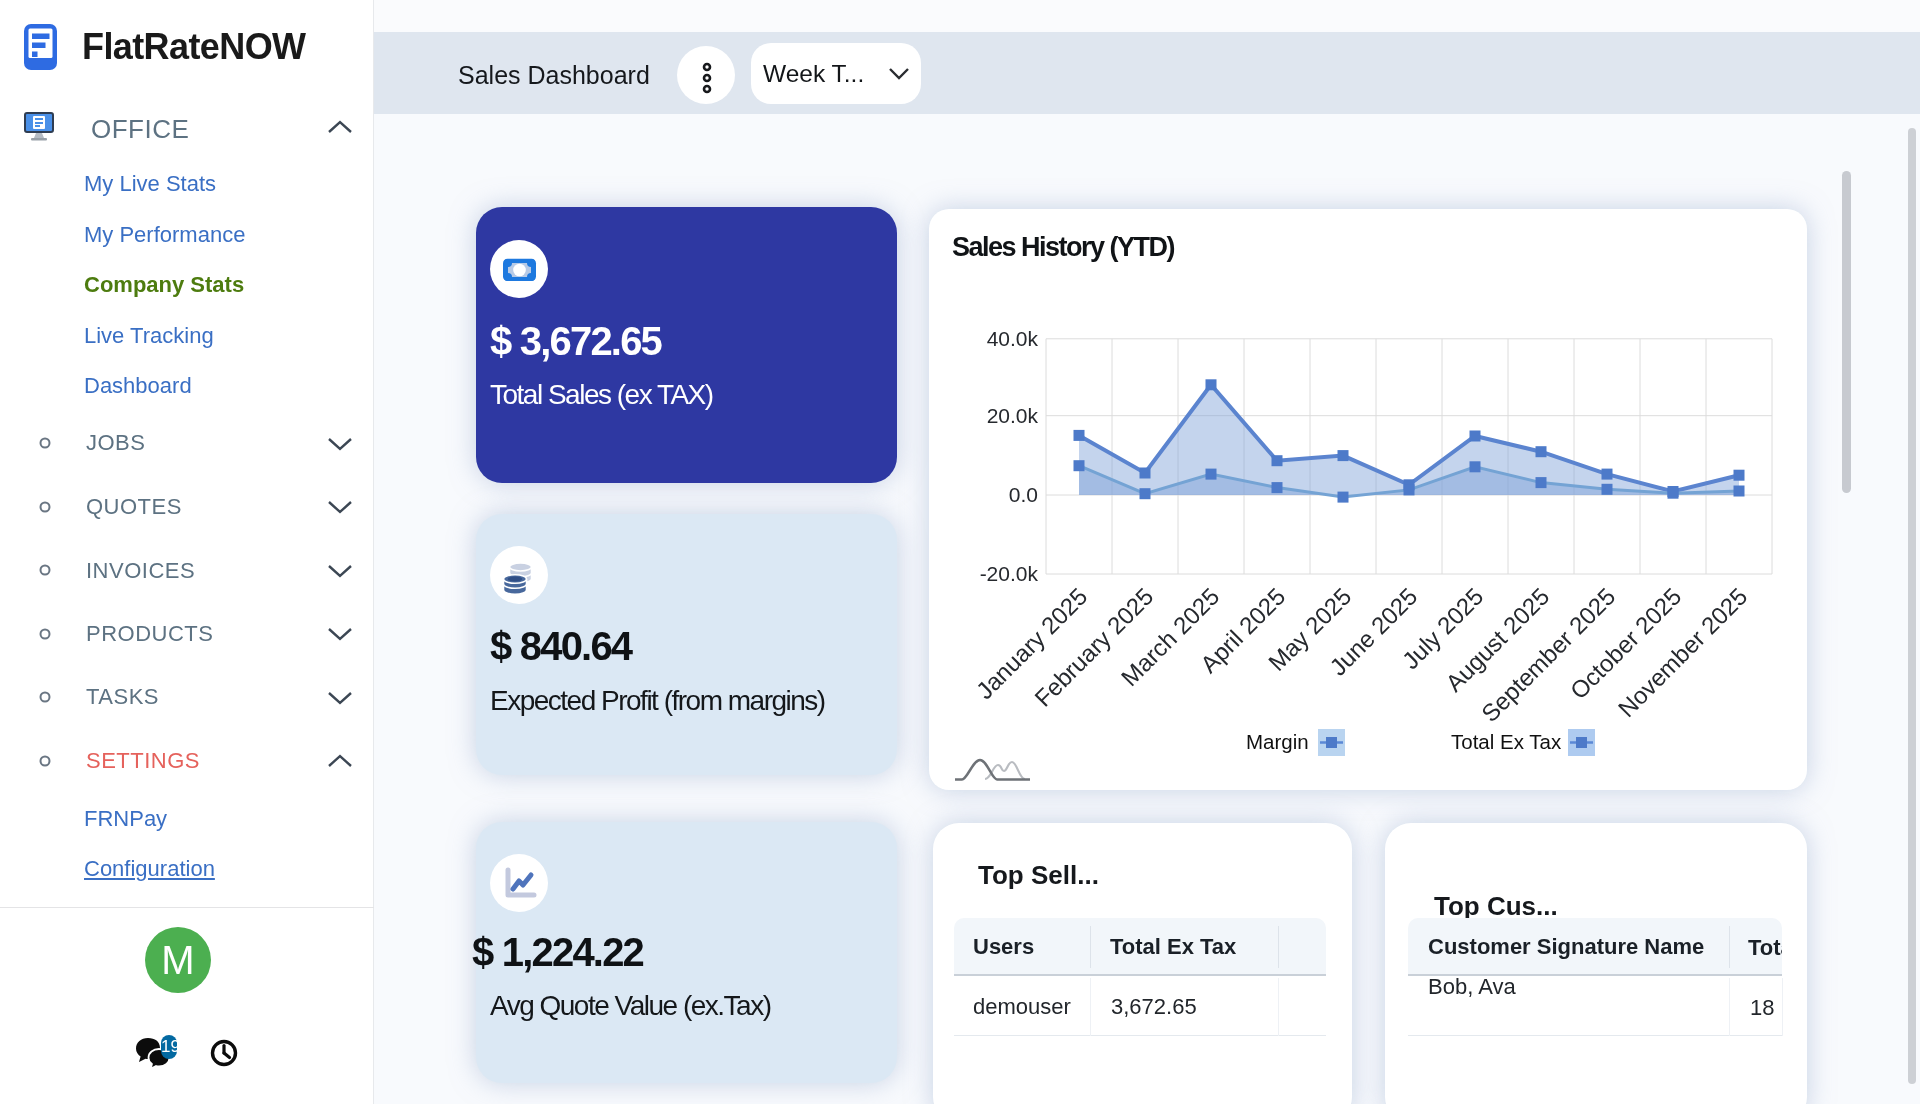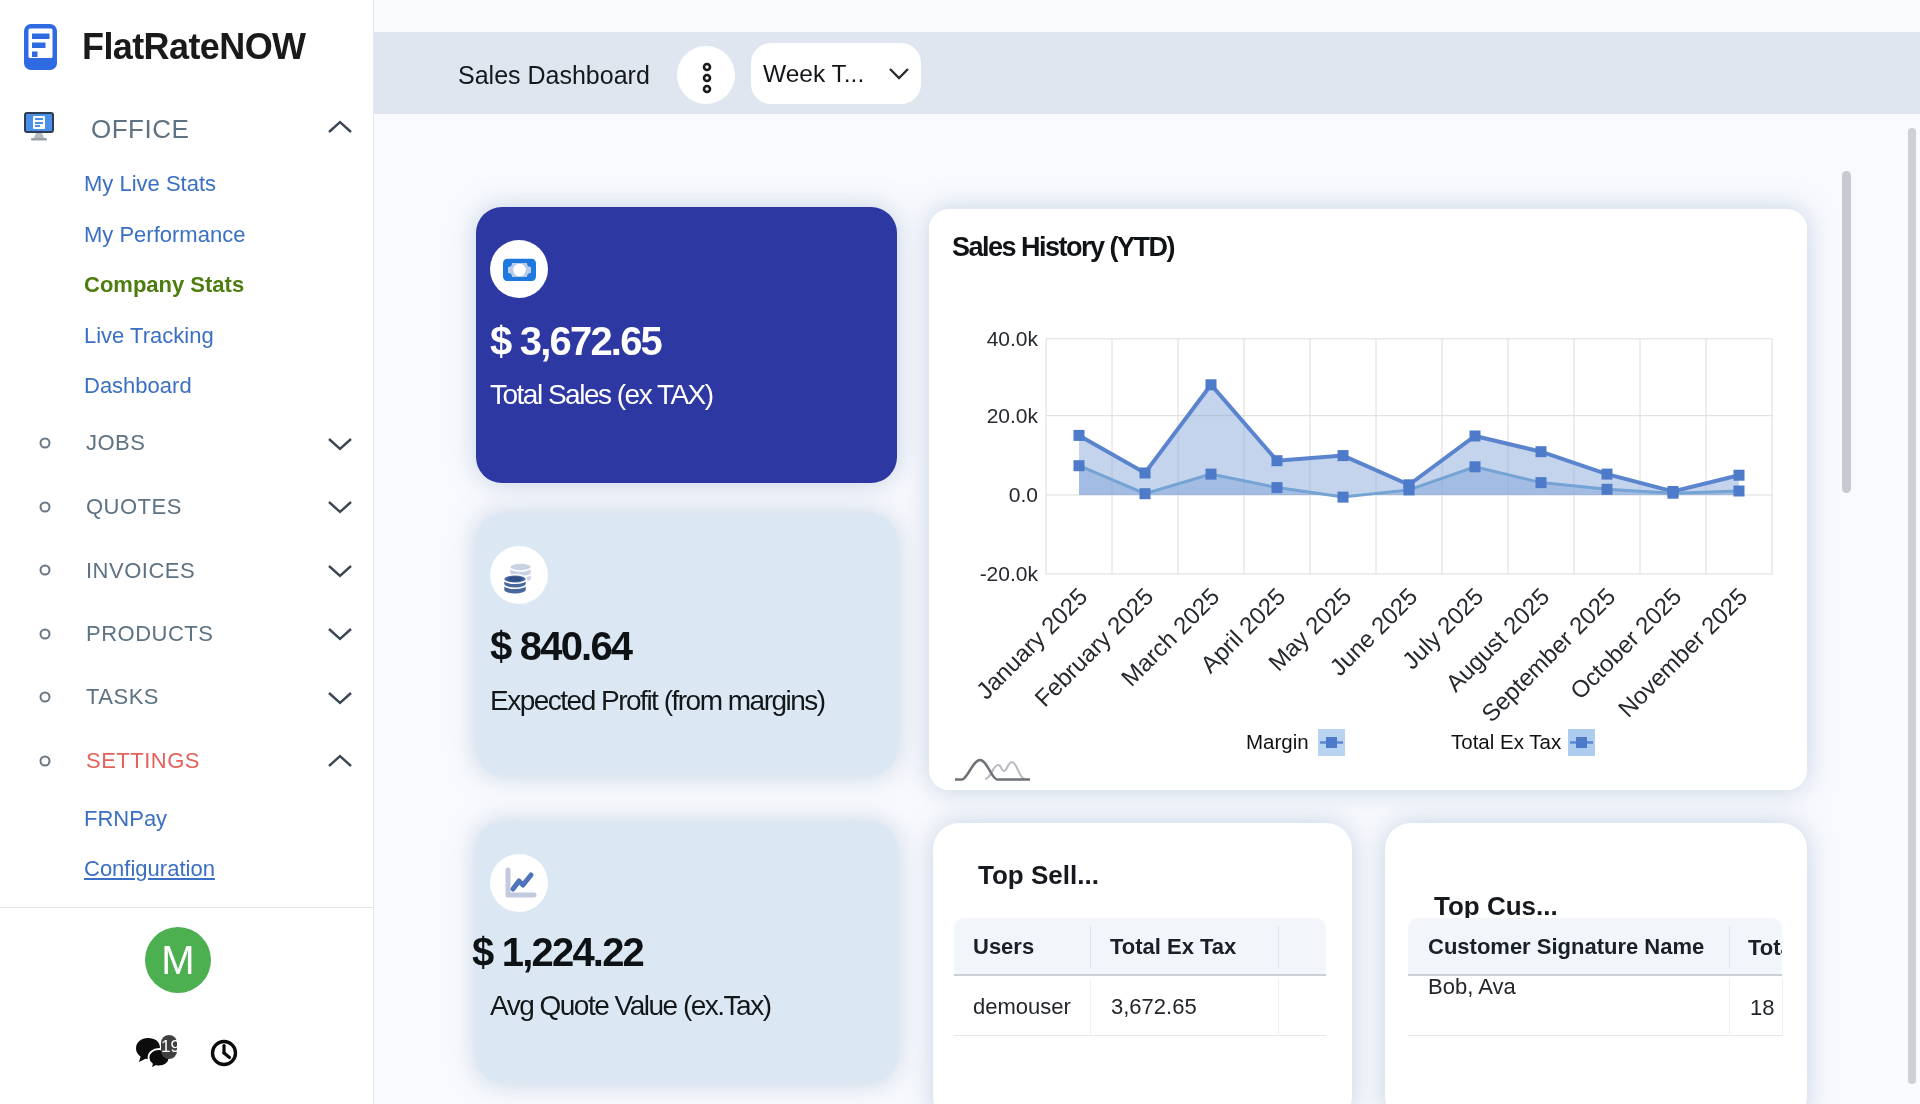--- a/index.html
+++ b/index.html
@@ -251,19 +251,19 @@
       <polyline points="2,13 13,3 24,13" fill="none" stroke="#3c4754" stroke-width="2.4"></polyline>
     </svg>
 
   <div class="abs" style="left:0;top:907px;width:374px;height:1px;background:#e4e4e6;"></div>
   <div class="abs" style="left:145px;top:927px;width:66px;height:66px;border-radius:50%;background:#4caf50;"></div>
   <div class="abs" style="left:145px;top:927px;width:66px;height:66px;line-height:66px;text-align:center;font-size:40px;color:#fff;">M</div>
   <svg class="abs" style="left:135px;top:1037px;" width="42" height="34">
     <path d="M13,1 C6,1 1,5.5 1,11.5 c0,3.4 1.8,6.2 4.6,8 L4,25 l6.5,-3.3 c0.8,0.2 1.6,0.3 2.5,0.3 7,0 12,-4.5 12,-11 S20,1 13,1 z" fill="#0c0c0c"></path>
     <path d="M24,12 c-6,0 -10.5,3.8 -10.5,8.7 0,2.6 1.3,4.9 3.4,6.4 l-1.2,4.6 5.4,-2.7 c0.9,0.25 1.9,0.4 2.9,0.4 6,0 10.5,-3.8 10.5,-8.7 S30,12 24,12 z" fill="#0c0c0c" stroke="#fff" stroke-width="1.8"></path>
   </svg>
-  <div class="abs" style="left:161px;top:1035px;width:16px;height:24px;border-radius:12px;background:#404040;color:#fff;font-size:17px;text-align:center;line-height:24px;">19</div>
+  <div class="abs" style="left:161px;top:1035px;width:16px;height:24px;border-radius:12px;background:#0369a1;color:#fff;font-size:17px;text-align:center;line-height:24px;">19</div>
   <svg class="abs" style="left:210px;top:1039px;" width="28" height="28">
     <circle cx="14" cy="14" r="11.5" fill="none" stroke="#0c0c0c" stroke-width="3.4"></circle>
     <line x1="14" y1="14" x2="14" y2="6.5" stroke="#0c0c0c" stroke-width="3.2" stroke-linecap="round"></line>
     <line x1="14" y1="14" x2="19.5" y2="18.5" stroke="#0c0c0c" stroke-width="3.2" stroke-linecap="round"></line>
   </svg>
 </div>
 
 </body></html>

